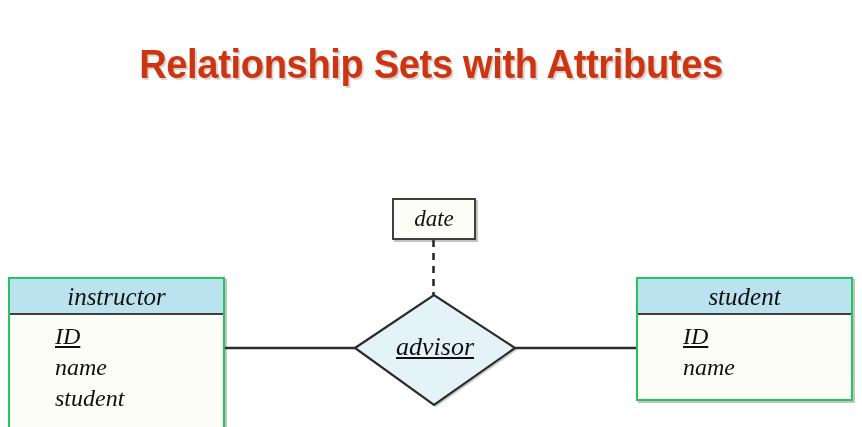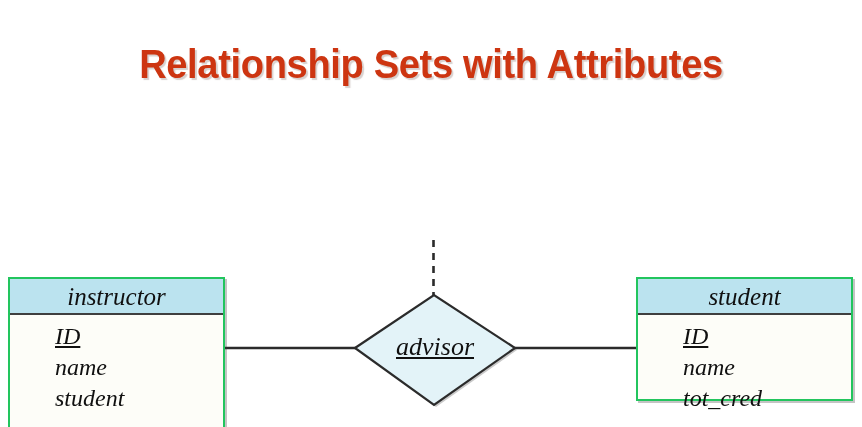--- a/index.html
+++ b/index.html
@@ -172,21 +172,23 @@
         <div class="attr">name</div>
         <div class="attr">student</div>
       </div>
     </div>
 
     <div class="entity-box" id="entity-student">
       <div class="entity-header">student</div>
       <div class="entity-attrs">
         <div class="attr pk">ID</div>
         <div class="attr">name</div>
-        <div class="attr">tot_cred</div>
       </div>
     </div>
 
     <div id="relationship-advisor-label">advisor</div>
 
+    <div id="attribute-date-box">
+      <div id="attribute-date-label">date</div>
+    </div>
 
   </div>
 </div>
 
 </body></html>

